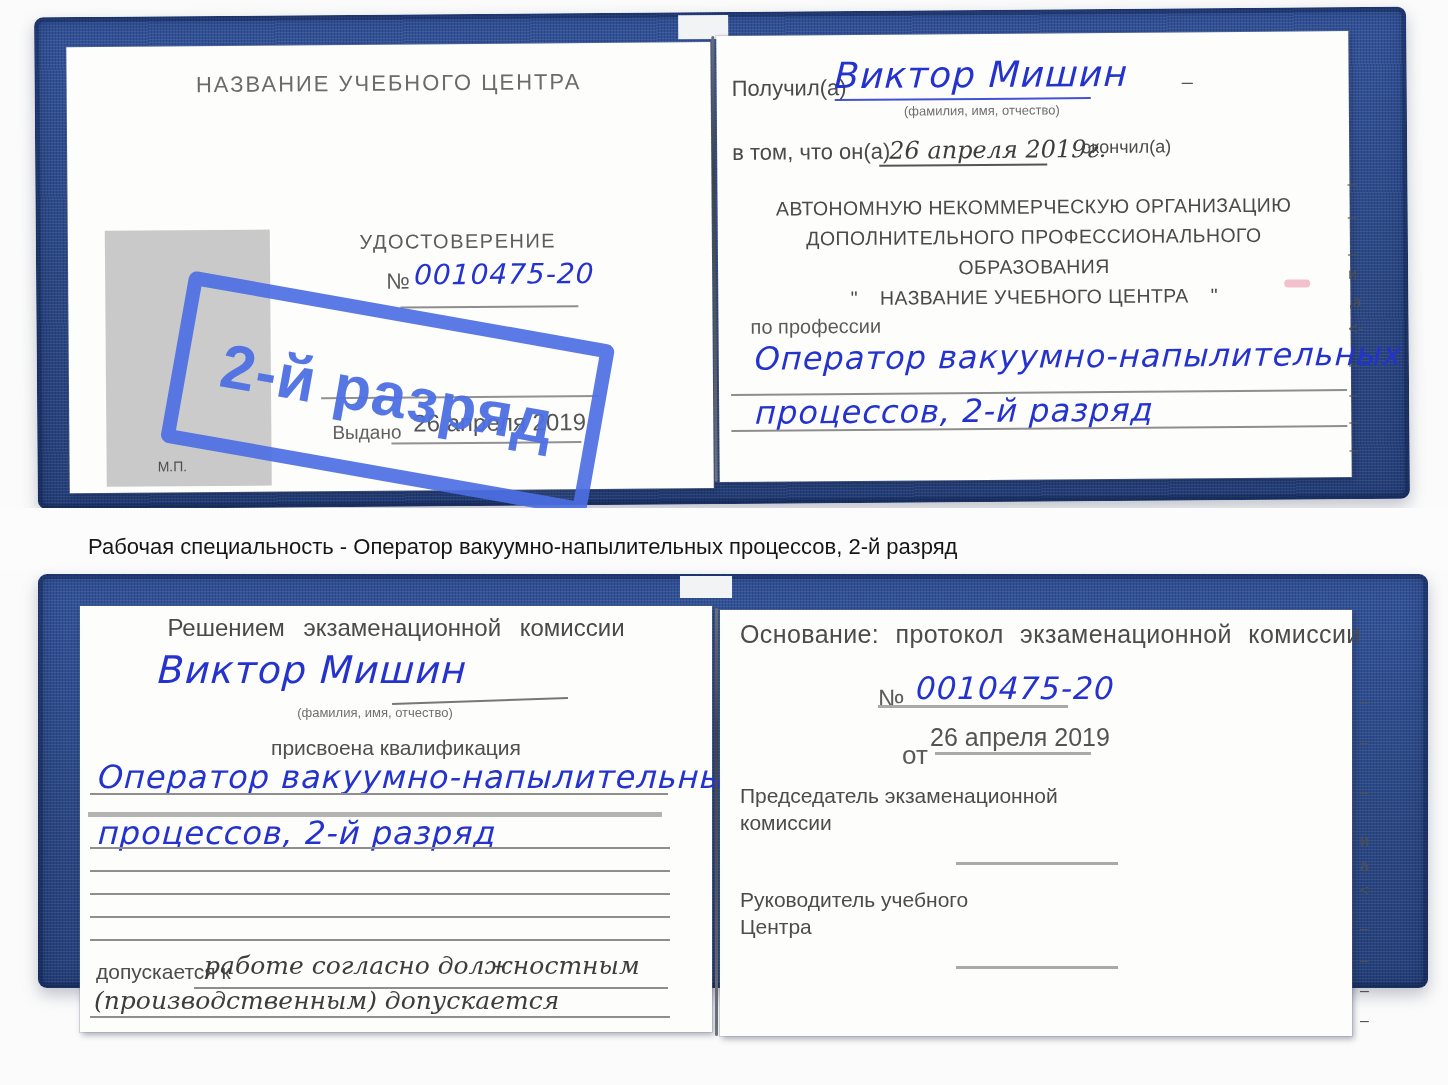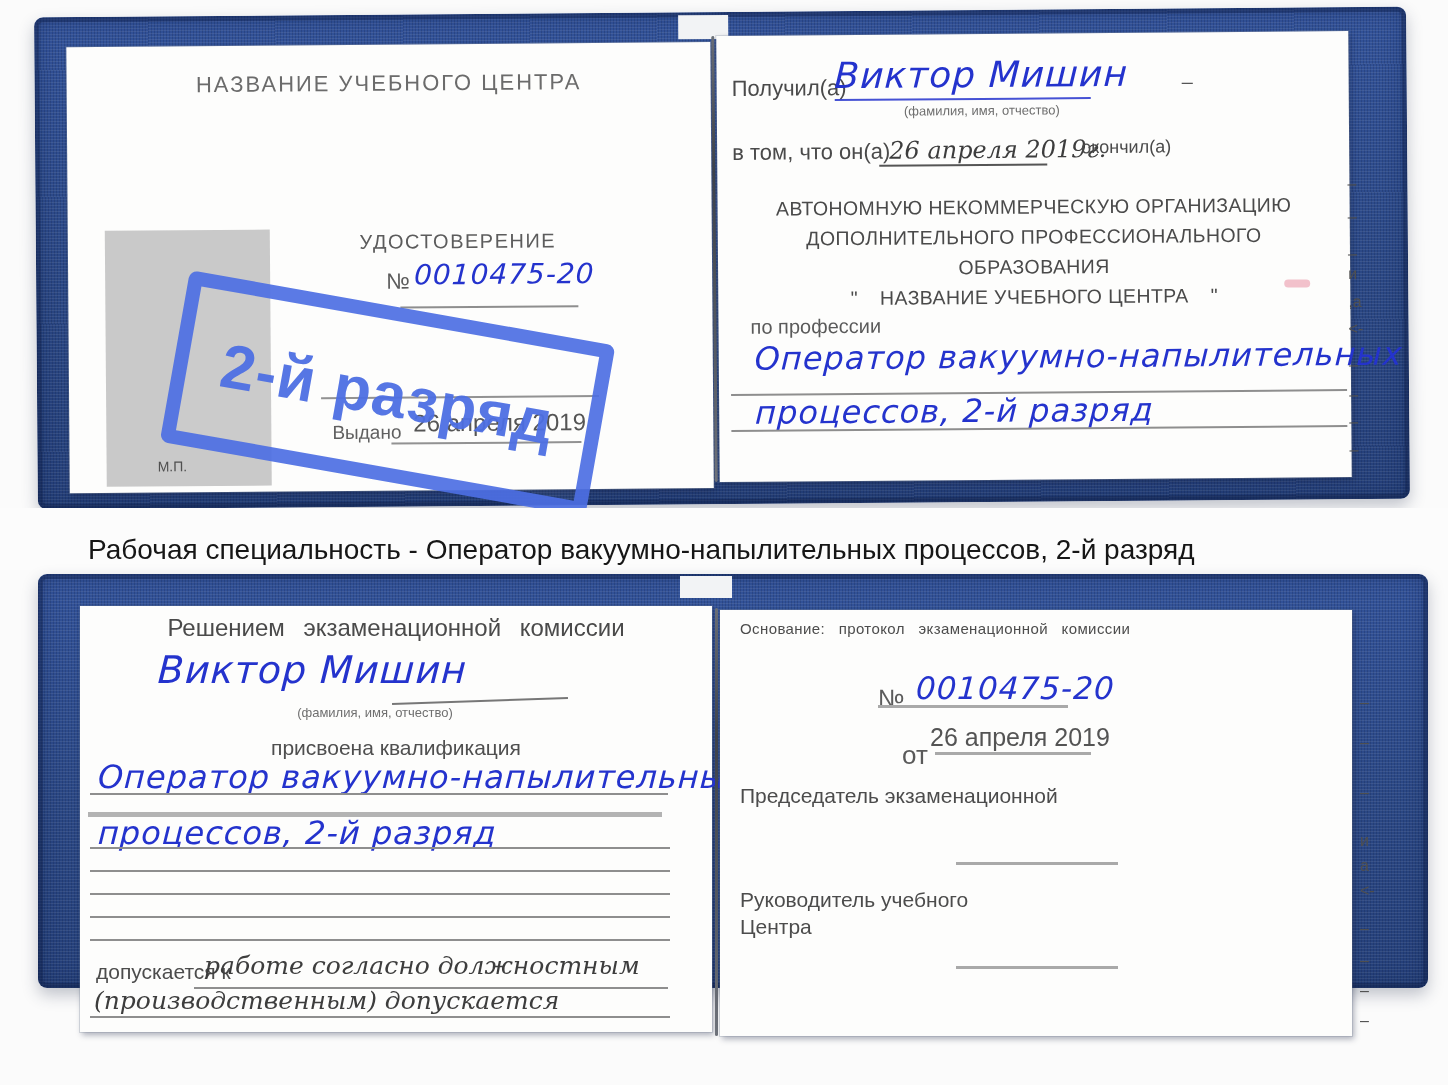--- a/index.html
+++ b/index.html
@@ -102,21 +102,21 @@
   .bl-e2 { left:10px; top:287px; width:580px; }
   .bl-e3 { left:10px; top:310px; width:580px; }
   .bl-e4 { left:10px; top:333px; width:580px; }
   .bl-adm { left:16px; top:354px; font-size:21px; color:#4c4c4c; }
   .bl-a1  { left:124px; top:345px; font-size:25px; }
   .bl-a1-rule { left:114px; top:381px; width:474px; }
   .bl-a2  { left:14px; top:380px; font-size:25px; }
   .bl-a2-rule { left:10px; top:410px; width:580px; }
 
   
-  .br-basis { left:20px; top:10px; font-size:15px; word-spacing:9px; letter-spacing:.4px;
+  .br-basis { left:20px; top:10px; font-size:25px; word-spacing:9px; letter-spacing:.4px;
               color:#4c4c4c; white-space:nowrap; }
   .br-num-prefix { left:158px; top:74px; font-size:25px; color:#5c5c5c; }
   .br-num  { left:196px; top:60px; font-size:31px; }
   .br-num-rule { left:158px; top:95px; width:190px; height:3px; background:#a9a9a9; }
   .br-ot   { left:182px; top:130px; font-size:26px; color:#5a5a5a; }
   .br-date { left:210px; top:113px; font-size:25px; color:#545454; white-space:nowrap; }
   .br-date-rule { left:215px; top:142px; width:156px; height:3px; background:#a9a9a9; }
   .br-chair { left:20px; top:172px; font-size:21px; line-height:27px; color:#4c4c4c; }
   .br-sig1 { left:236px; top:252px; width:162px; }
   .br-head { left:20px; top:276px; font-size:21px; line-height:27px; color:#4c4c4c; }
@@ -136,21 +136,21 @@
   .edge-bottom span:nth-child(5){top:283px;} .edge-bottom span:nth-child(6){top:308px;}
   .edge-bottom span:nth-child(7){top:346px;} .edge-bottom span:nth-child(8){top:378px;}
   .edge-bottom span:nth-child(9){top:408px;} .edge-bottom span:nth-child(10){top:438px;}
 
   .artifact { position:absolute; left:1248px; top:272px; width:26px; height:8px;
               background:rgba(228,120,145,.45); border-radius:4px; }
 
   
   .caption { position:absolute; left:0; top:508px; width:1448px; height:62px;
              background:#fcfcfc; }
-  .caption span { position:absolute; left:88px; top:26px; font-size:28px; color:#161616;
+  .caption span { position:absolute; left:88px; top:26px; font-size:22px; color:#161616;
                   white-space:nowrap; }
 </style>
 </head>
 <body>
 
 <div class="stage">
 
   <section class="spread spread-top">
 
     <div class="spine-tab"></div>
@@ -248,20 +248,21 @@
     <div class="page page-right">
       <div class="el br-basis">Основание: протокол экзаменационной комиссии</div>
       <div class="el br-num-prefix">№</div>
       <div class="el br-num"><span class="script">0010475-20</span></div>
       <div class="el br-num-rule"></div>
       <div class="el br-ot">от</div>
       <div class="el br-date">26 апреля 2019</div>
       <div class="el br-date-rule"></div>
       <div class="el br-chair">
         <div>Председатель экзаменационной</div>
+        <div>комиссии</div>
       </div>
       <div class="sigrule br-sig1"></div>
       <div class="el br-head">
         <div>Руководитель учебного</div>
         <div>Центра</div>
       </div>
       <div class="sigrule br-sig2"></div>
     </div>
 
     <div class="el edge-col edge-bottom">

